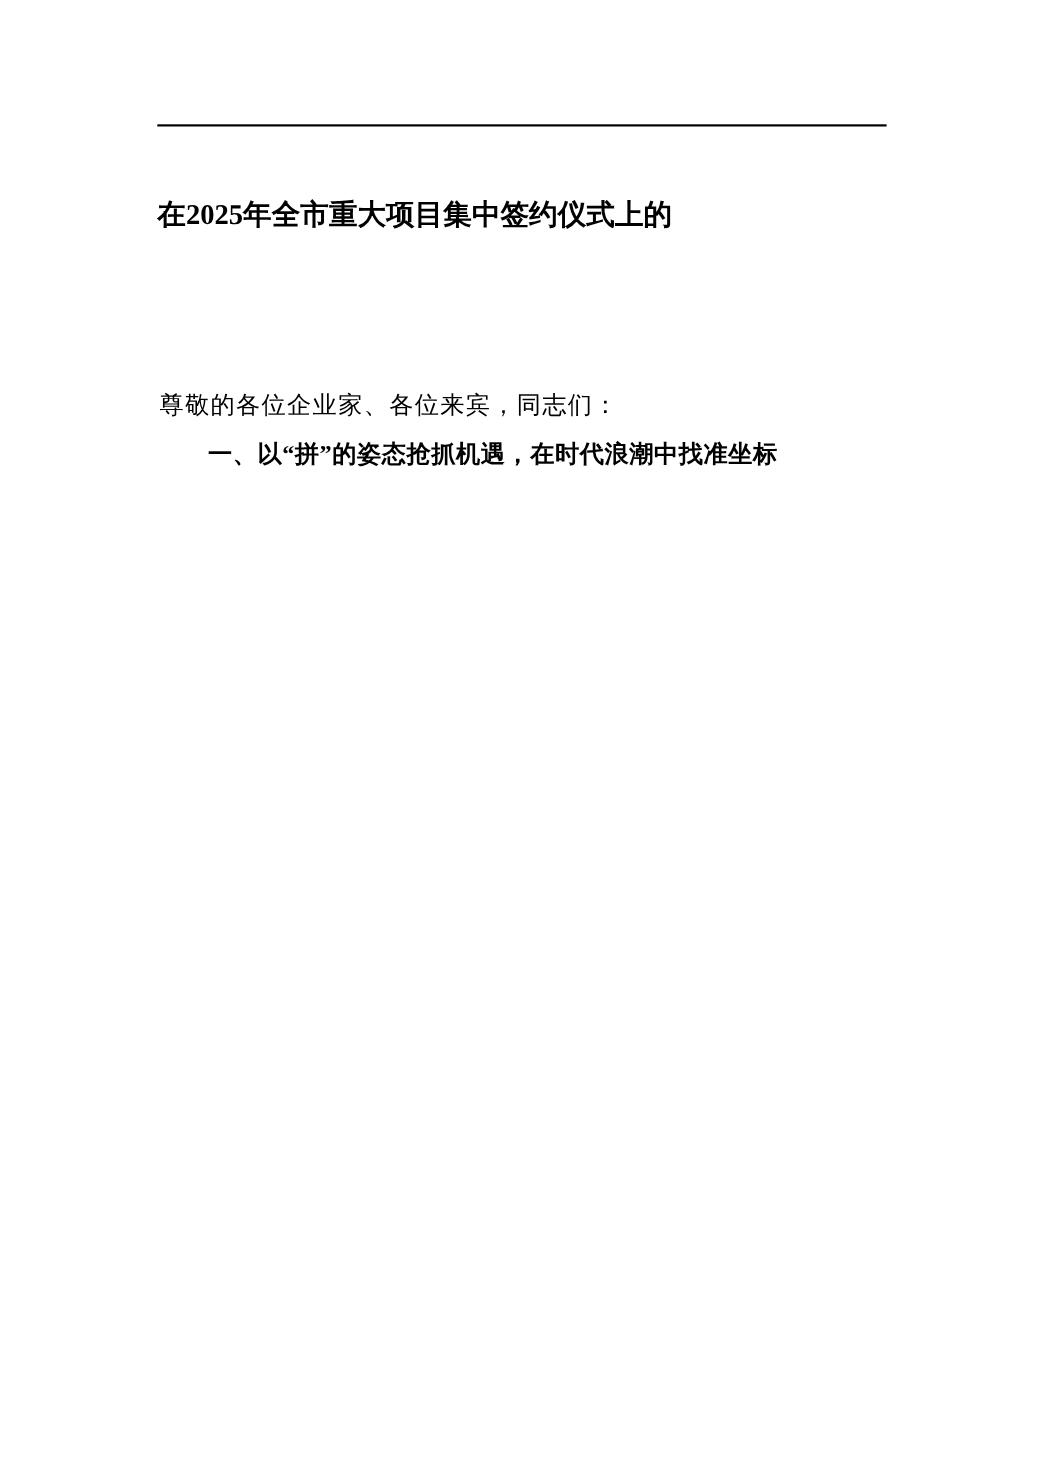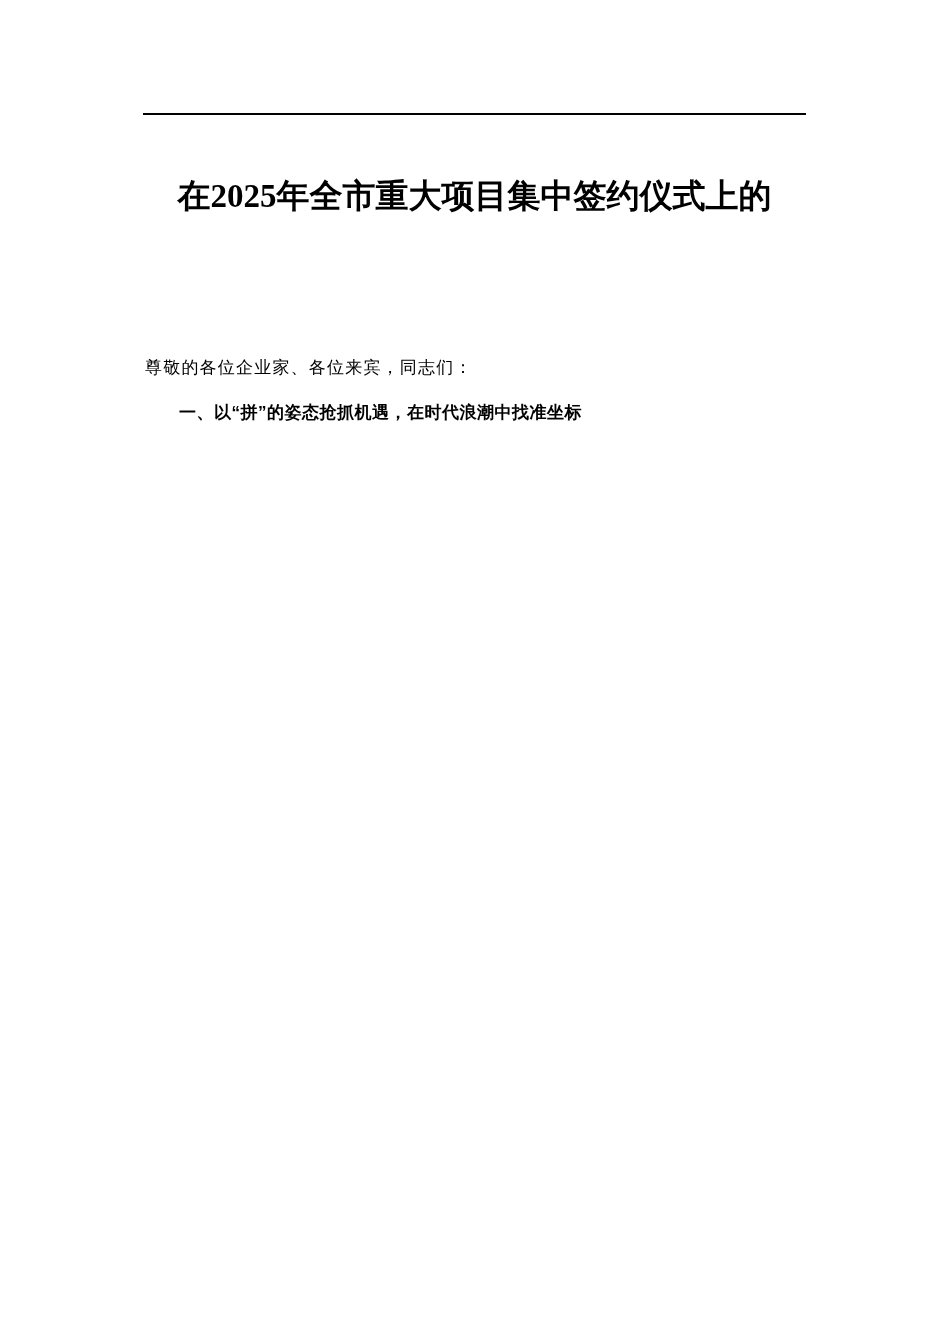--- a/index.html
+++ b/index.html
@@ -21,45 +21,45 @@
     top: 113px;
     width: 663px;
     height: 2px;
     background: #000000;
   }
   .title {
     position: absolute;
     left: 143px;
     width: 663px;
     top: 166px;
-    text-align: center;
-    font-size: 33px;
+    text-align: left;
+    font-size: 26px;
     font-weight: bold;
     line-height: 60px;
     letter-spacing: 0px;
   }
   .body-text {
     position: absolute;
     left: 145px;
     width: 662px;
     top: 345px;
-    font-size: 17px;
+    font-size: 22px;
     line-height: 45.2px;
     text-align: justify;
     letter-spacing: 1.2px;
   }
   .body-text p {
     margin: 0;
   }
   .body-text p.indent {
     text-indent: 2em;
   }
   .body-text p.heading {
     text-indent: 2em;
-    font-family: Liberation Sans, sans-serif;
+    font-family: Liberation Serif, serif;
     font-weight: bold;
     letter-spacing: 0.5px;
   }
 </style>
 </head>
 <body>
 
 <div class="top-rule"></div>
 
 <div class="title">

